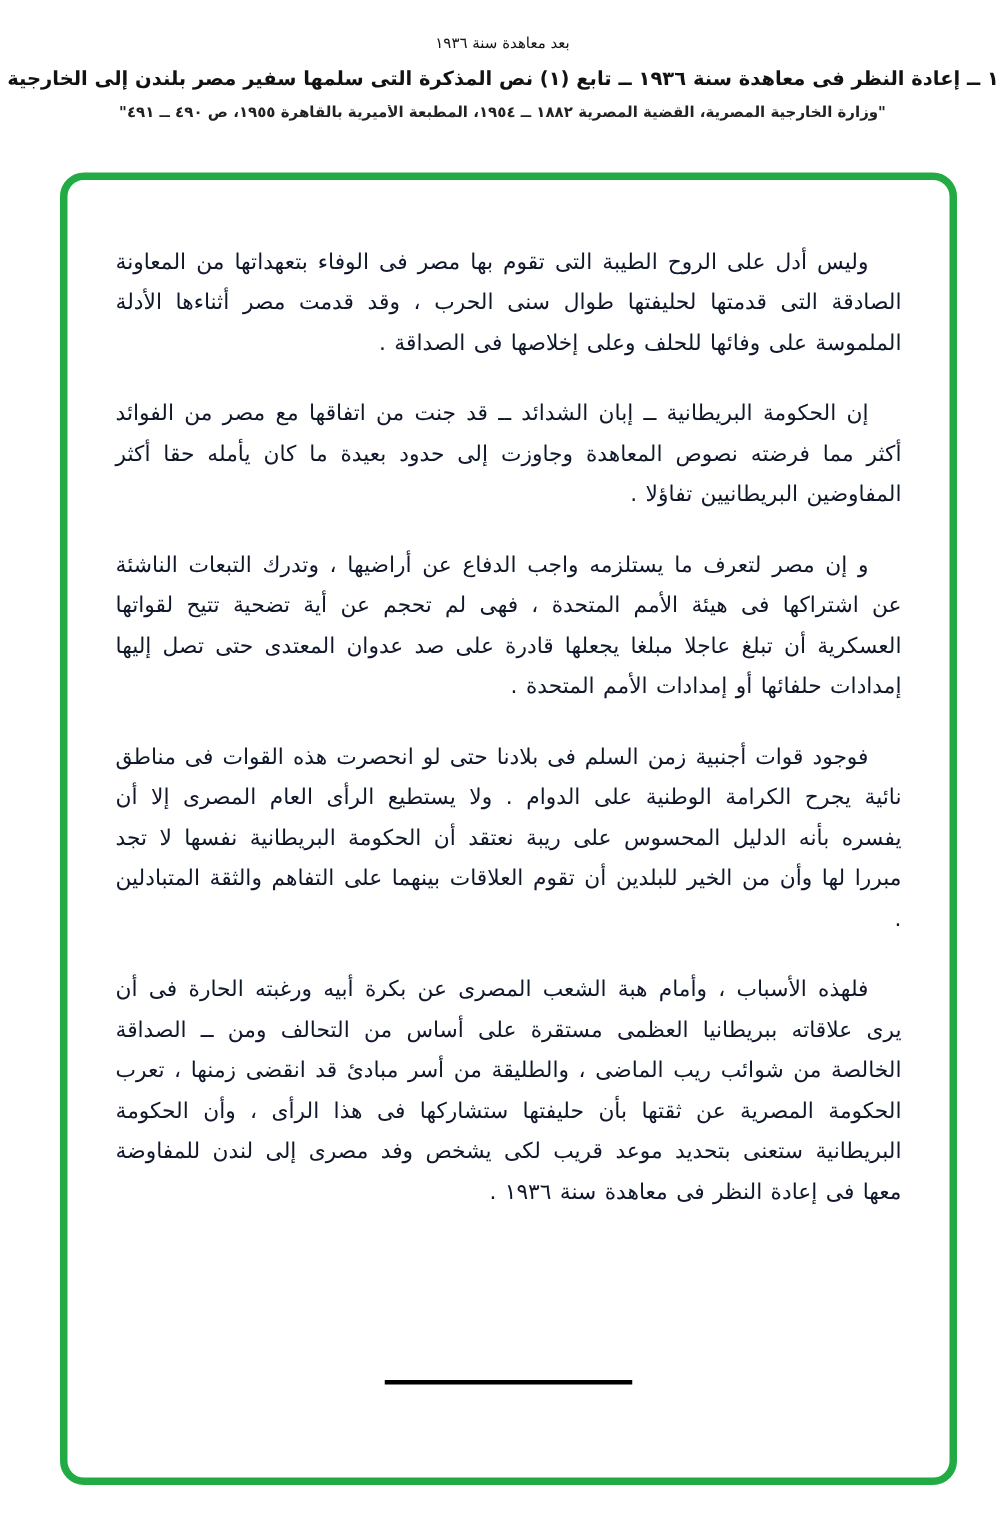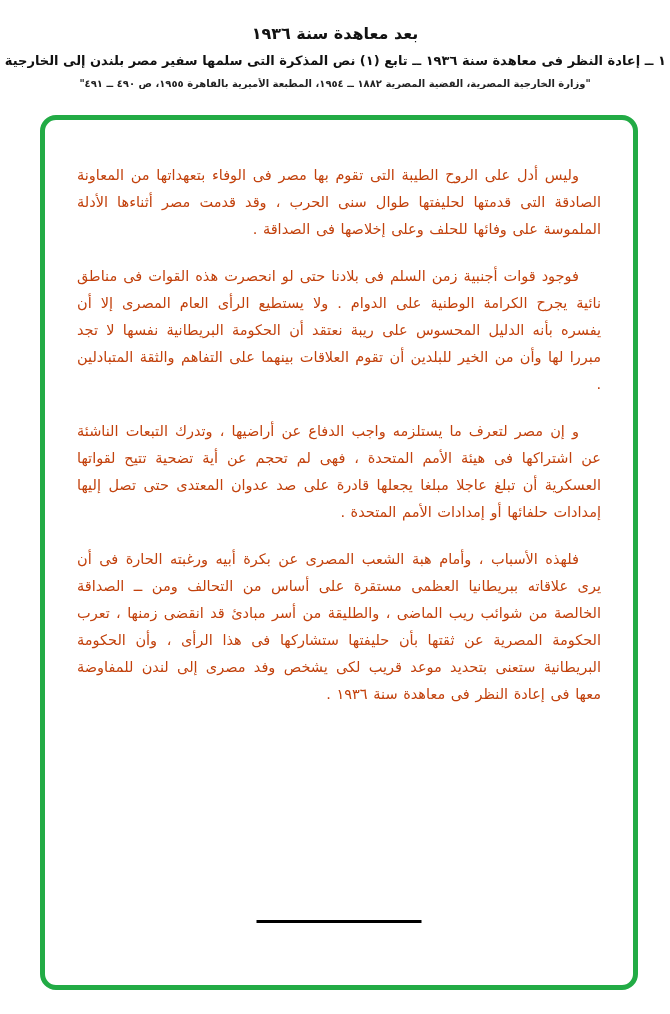--- a/index.html
+++ b/index.html
@@ -14,22 +14,22 @@
     font-family: "DejaVu Sans", sans-serif;
     direction: rtl;
     color: #121212;
     overflow: hidden;
   }
   .page-header {
     padding-top: 24px;
     text-align: center;
   }
   .title-line {
-    font-size: 16px;
-    font-weight: bold;
+    font-size: 10px;
+    font-weight: normal;
     letter-spacing: 0.5px;
     margin-bottom: 10px;
     white-space: nowrap;
   }
   .heading-line {
     font-size: 13px;
     font-weight: bold;
     margin: 0 4px 10px 4px;
     white-space: nowrap;
     overflow: hidden;
@@ -53,21 +53,21 @@
     background: #ffffff;
     padding: 42px 32px 30px 32px;
     overflow: hidden;
   }
   .document-frame p {
     margin: 0 0 20px 0;
     font-size: 14.5px;
     line-height: 27px;
     text-align: justify;
     text-indent: 22px;
-    color: #c2410c;
+    color: #0f172a;
     word-spacing: 1px;
   }
   .section-divider {
     position: absolute;
     bottom: 62px;
     left: 50%;
     transform: translateX(-50%);
     width: 165px;
     height: 3px;
     background: #000000;
@@ -77,17 +77,18 @@
 <body>
 
 <div class="page-header">
   <div class="title-line">بعد معاهدة سنة ١٩٣٦</div>
   <div class="heading-line">١ ــ إعادة النظر فى معاهدة سنة ١٩٣٦ ــ تابع (١) نص المذكرة التى سلمها سفير مصر بلندن إلى الخارجية البريطانية</div>
   <div class="source-line">"وزارة الخارجية المصرية، القضية المصرية ١٨٨٢ ــ ١٩٥٤، المطبعة الأميرية بالقاهرة ١٩٥٥، ص ٤٩٠ ــ ٤٩١"</div>
 </div>
 
 <div class="document-frame">
   <p>وليس أدل على الروح الطيبة التى تقوم بها مصر فى الوفاء بتعهداتها من المعاونة الصادقة التى قدمتها لحليفتها طوال سنى الحرب ، وقد قدمت مصر أثناءها الأدلة الملموسة على وفائها للحلف وعلى إخلاصها فى الصداقة .</p>
+  <p>إن الحكومة البريطانية ــ إبان الشدائد ــ قد جنت من اتفاقها مع مصر من الفوائد أكثر مما فرضته نصوص المعاهدة وجاوزت إلى حدود بعيدة ما كان يأمله حقا أكثر المفاوضين البريطانيين تفاؤلا .</p>
+  <p>و إن مصر لتعرف ما يستلزمه واجب الدفاع عن أراضيها ، وتدرك التبعات الناشئة عن اشتراكها فى هيئة الأمم المتحدة ، فهى لم تحجم عن أية تضحية تتيح لقواتها العسكرية أن تبلغ عاجلا مبلغا يجعلها قادرة على صد عدوان المعتدى حتى تصل إليها إمدادات حلفائها أو إمدادات الأمم المتحدة .</p>
   <p>فوجود قوات أجنبية زمن السلم فى بلادنا حتى لو انحصرت هذه القوات فى مناطق نائية يجرح الكرامة الوطنية على الدوام . ولا يستطيع الرأى العام المصرى إلا أن يفسره بأنه الدليل المحسوس على ريبة نعتقد أن الحكومة البريطانية نفسها لا تجد مبررا لها وأن من الخير للبلدين أن تقوم العلاقات بينهما على التفاهم والثقة المتبادلين .</p>
-  <p>و إن مصر لتعرف ما يستلزمه واجب الدفاع عن أراضيها ، وتدرك التبعات الناشئة عن اشتراكها فى هيئة الأمم المتحدة ، فهى لم تحجم عن أية تضحية تتيح لقواتها العسكرية أن تبلغ عاجلا مبلغا يجعلها قادرة على صد عدوان المعتدى حتى تصل إليها إمدادات حلفائها أو إمدادات الأمم المتحدة .</p>
   <p>فلهذه الأسباب ، وأمام هبة الشعب المصرى عن بكرة أبيه ورغبته الحارة فى أن يرى علاقاته ببريطانيا العظمى مستقرة على أساس من التحالف ومن ــ الصداقة الخالصة من شوائب ريب الماضى ، والطليقة من أسر مبادئ قد انقضى زمنها ، تعرب الحكومة المصرية عن ثقتها بأن حليفتها ستشاركها فى هذا الرأى ، وأن الحكومة البريطانية ستعنى بتحديد موعد قريب لكى يشخص وفد مصرى إلى لندن للمفاوضة معها فى إعادة النظر فى معاهدة سنة ١٩٣٦ .</p>
   <div class="section-divider"></div>
 </div>
 
 </body></html>

